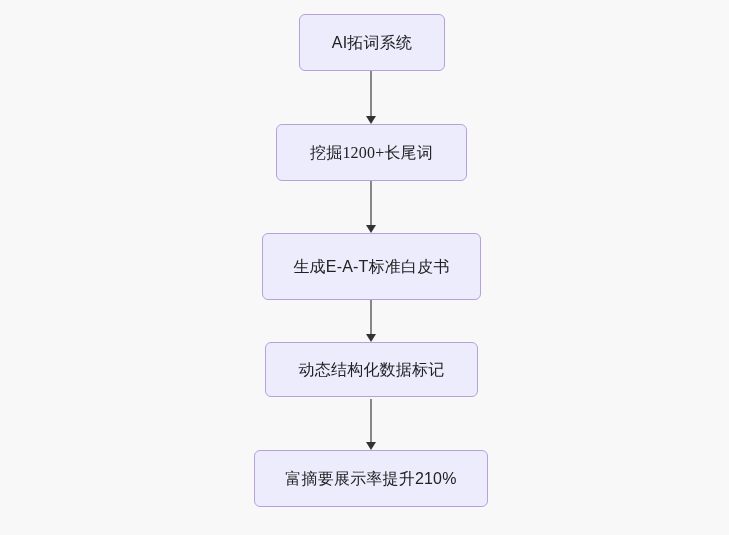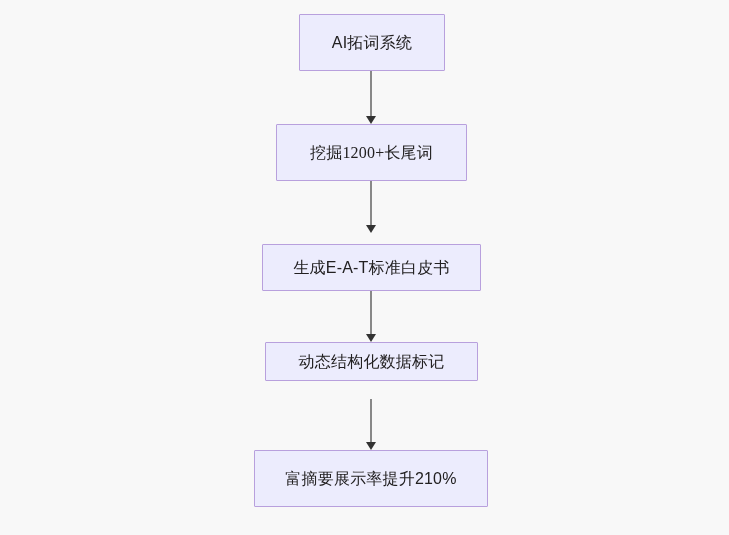--- a/index.html
+++ b/index.html
@@ -16,21 +16,21 @@
   #flowchart {
     position: relative;
     width: 729px;
     height: 535px;
   }
   .node {
     position: absolute;
     box-sizing: border-box;
     background: #ececfd;
     border: 1.5px solid #b8a0dd;
-    border-radius: 1px;
+    border-radius: 6px;
     display: flex;
     align-items: center;
     justify-content: center;
     color: #222021;
     font-size: 16px;
     line-height: 1.2;
     letter-spacing: 0.2px;
     white-space: nowrap;
     user-select: none;
   }
@@ -82,25 +82,25 @@
   </div>
 
   <div class="node" style="left:299px; top:14px; width:146px; height:57px;">
     <span>AI拓词系统</span>
   </div>
 
   <div class="node" style="left:276px; top:124px; width:191px; height:57px;font-family:Liberation Serif, serif;">
     <span>挖掘1200+长尾词</span>
   </div>
 
-  <div class="node" style="left:262px; top:244px; width:219px; height:47px;">
+  <div class="node" style="left:262px; top:233px; width:219px; height:67px;">
     <span>生成E-A-T标准白皮书</span>
   </div>
 
-  <div class="node" style="left:265px; top:342px; width:213px; height:39px;">
+  <div class="node" style="left:265px; top:342px; width:213px; height:55px;">
     <span>动态结构化数据标记</span>
   </div>
 
   <div class="node" style="left:254px; top:450px; width:234px; height:57px;">
     <span>富摘要展示率提升210%</span>
   </div>
 
 </div>
 
 </body></html>

